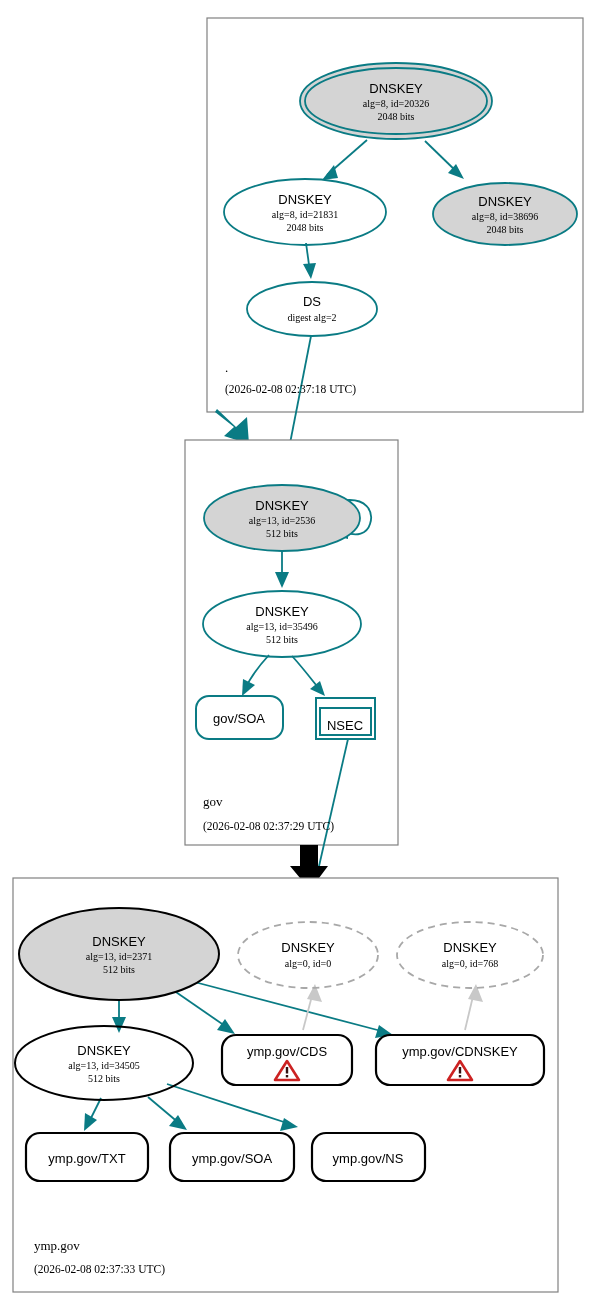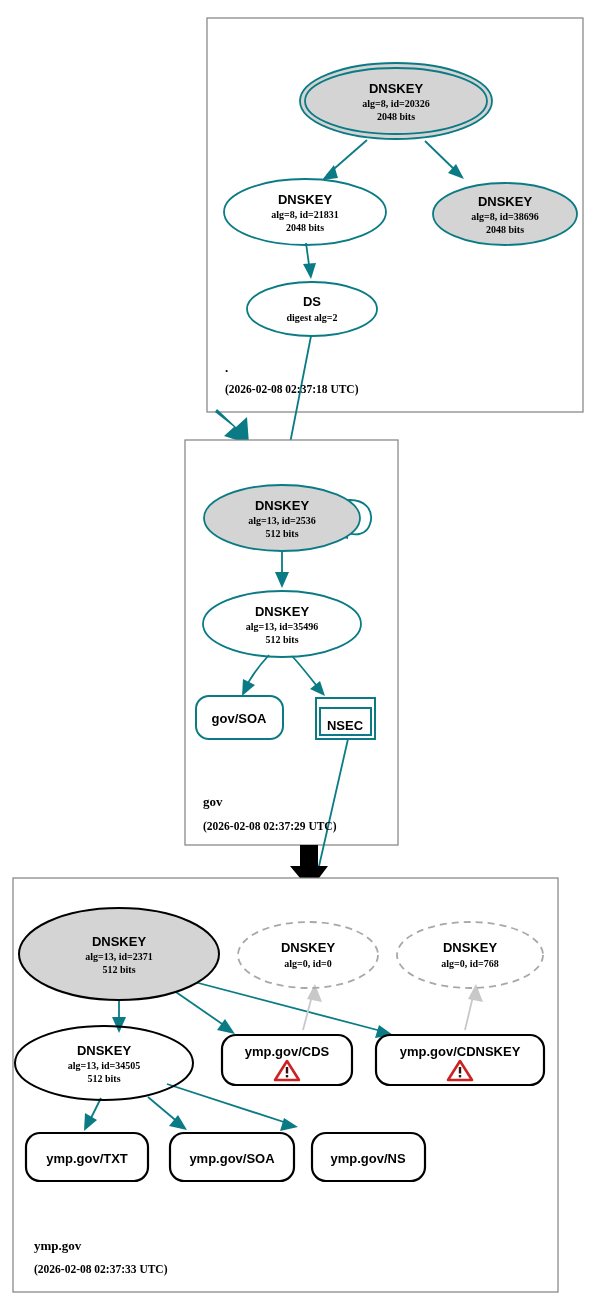--- a/index.html
+++ b/index.html
@@ -7,21 +7,20 @@
     padding: 0;
     background: #ffffff;
   }
   #canvas {
     position: relative;
     width: 595px;
     height: 1304px;
     background: #ffffff;
     overflow: hidden;
     font-family: "Liberation Sans", sans-serif;
-    font-weight: bold;
   }
   svg#graph {
     position: absolute;
     top: 0;
     left: 0;
     width: 595px;
     height: 1304px;
   }
   .zone-box {
     fill: #ffffff;

